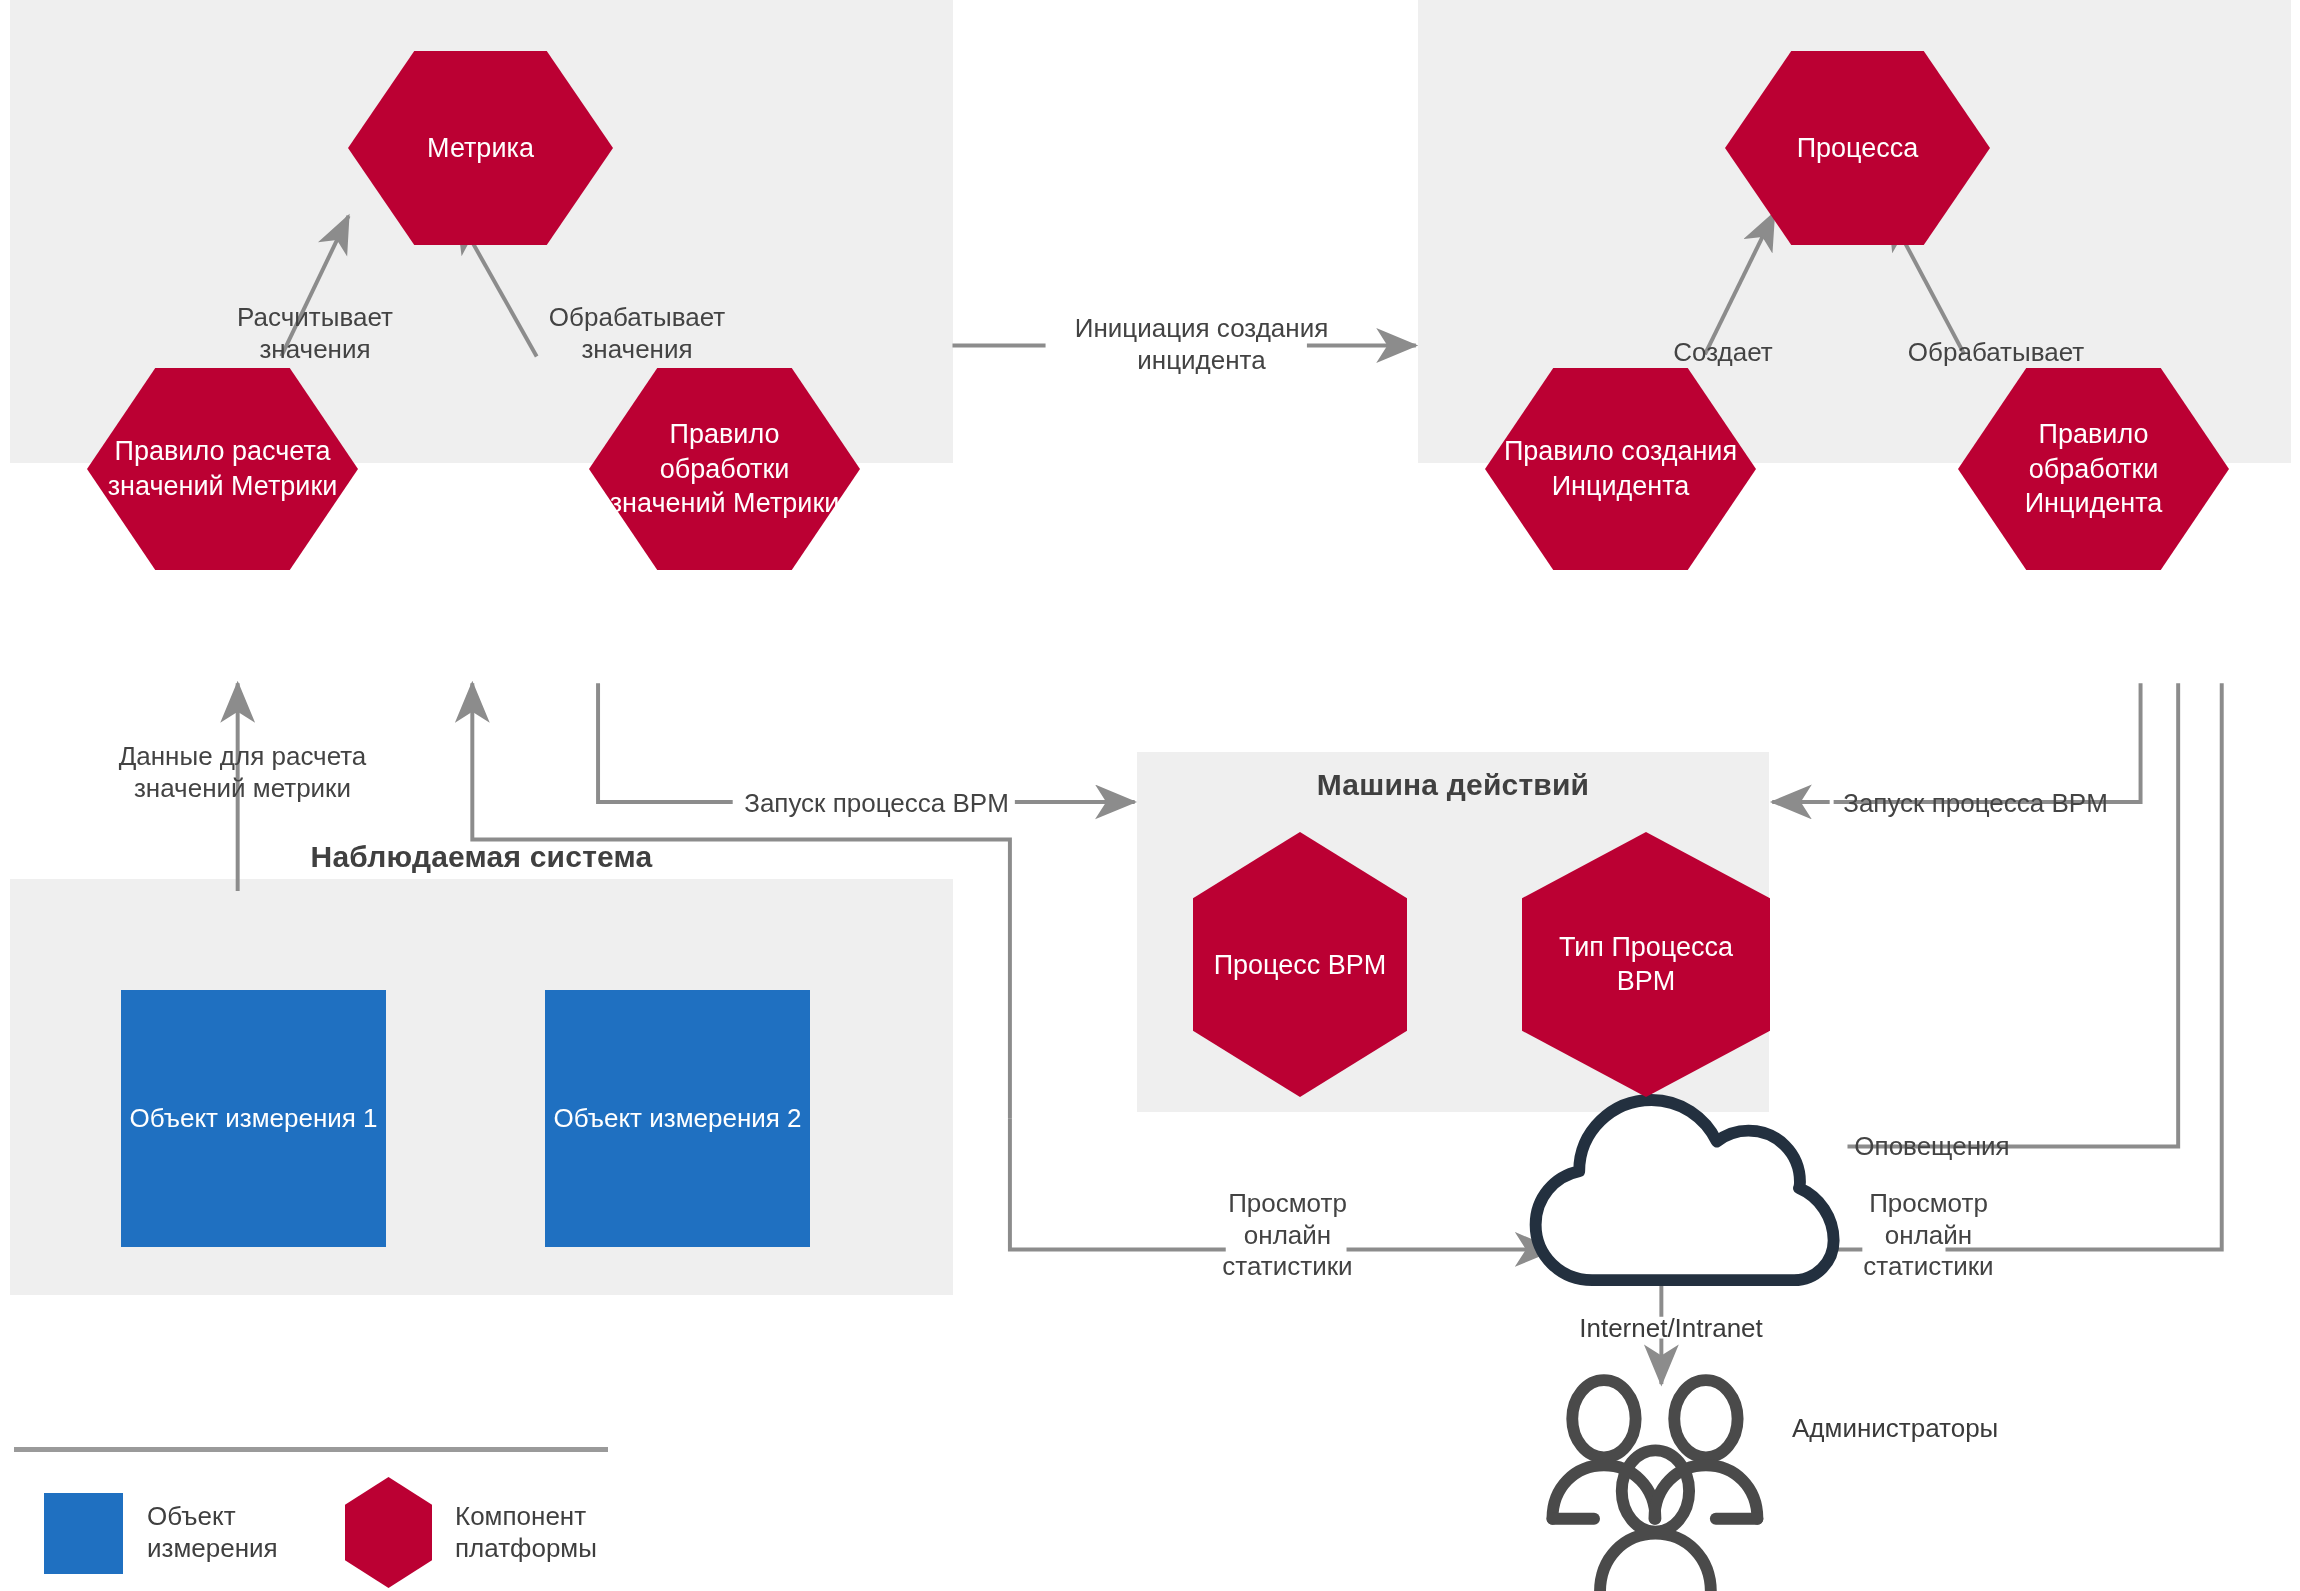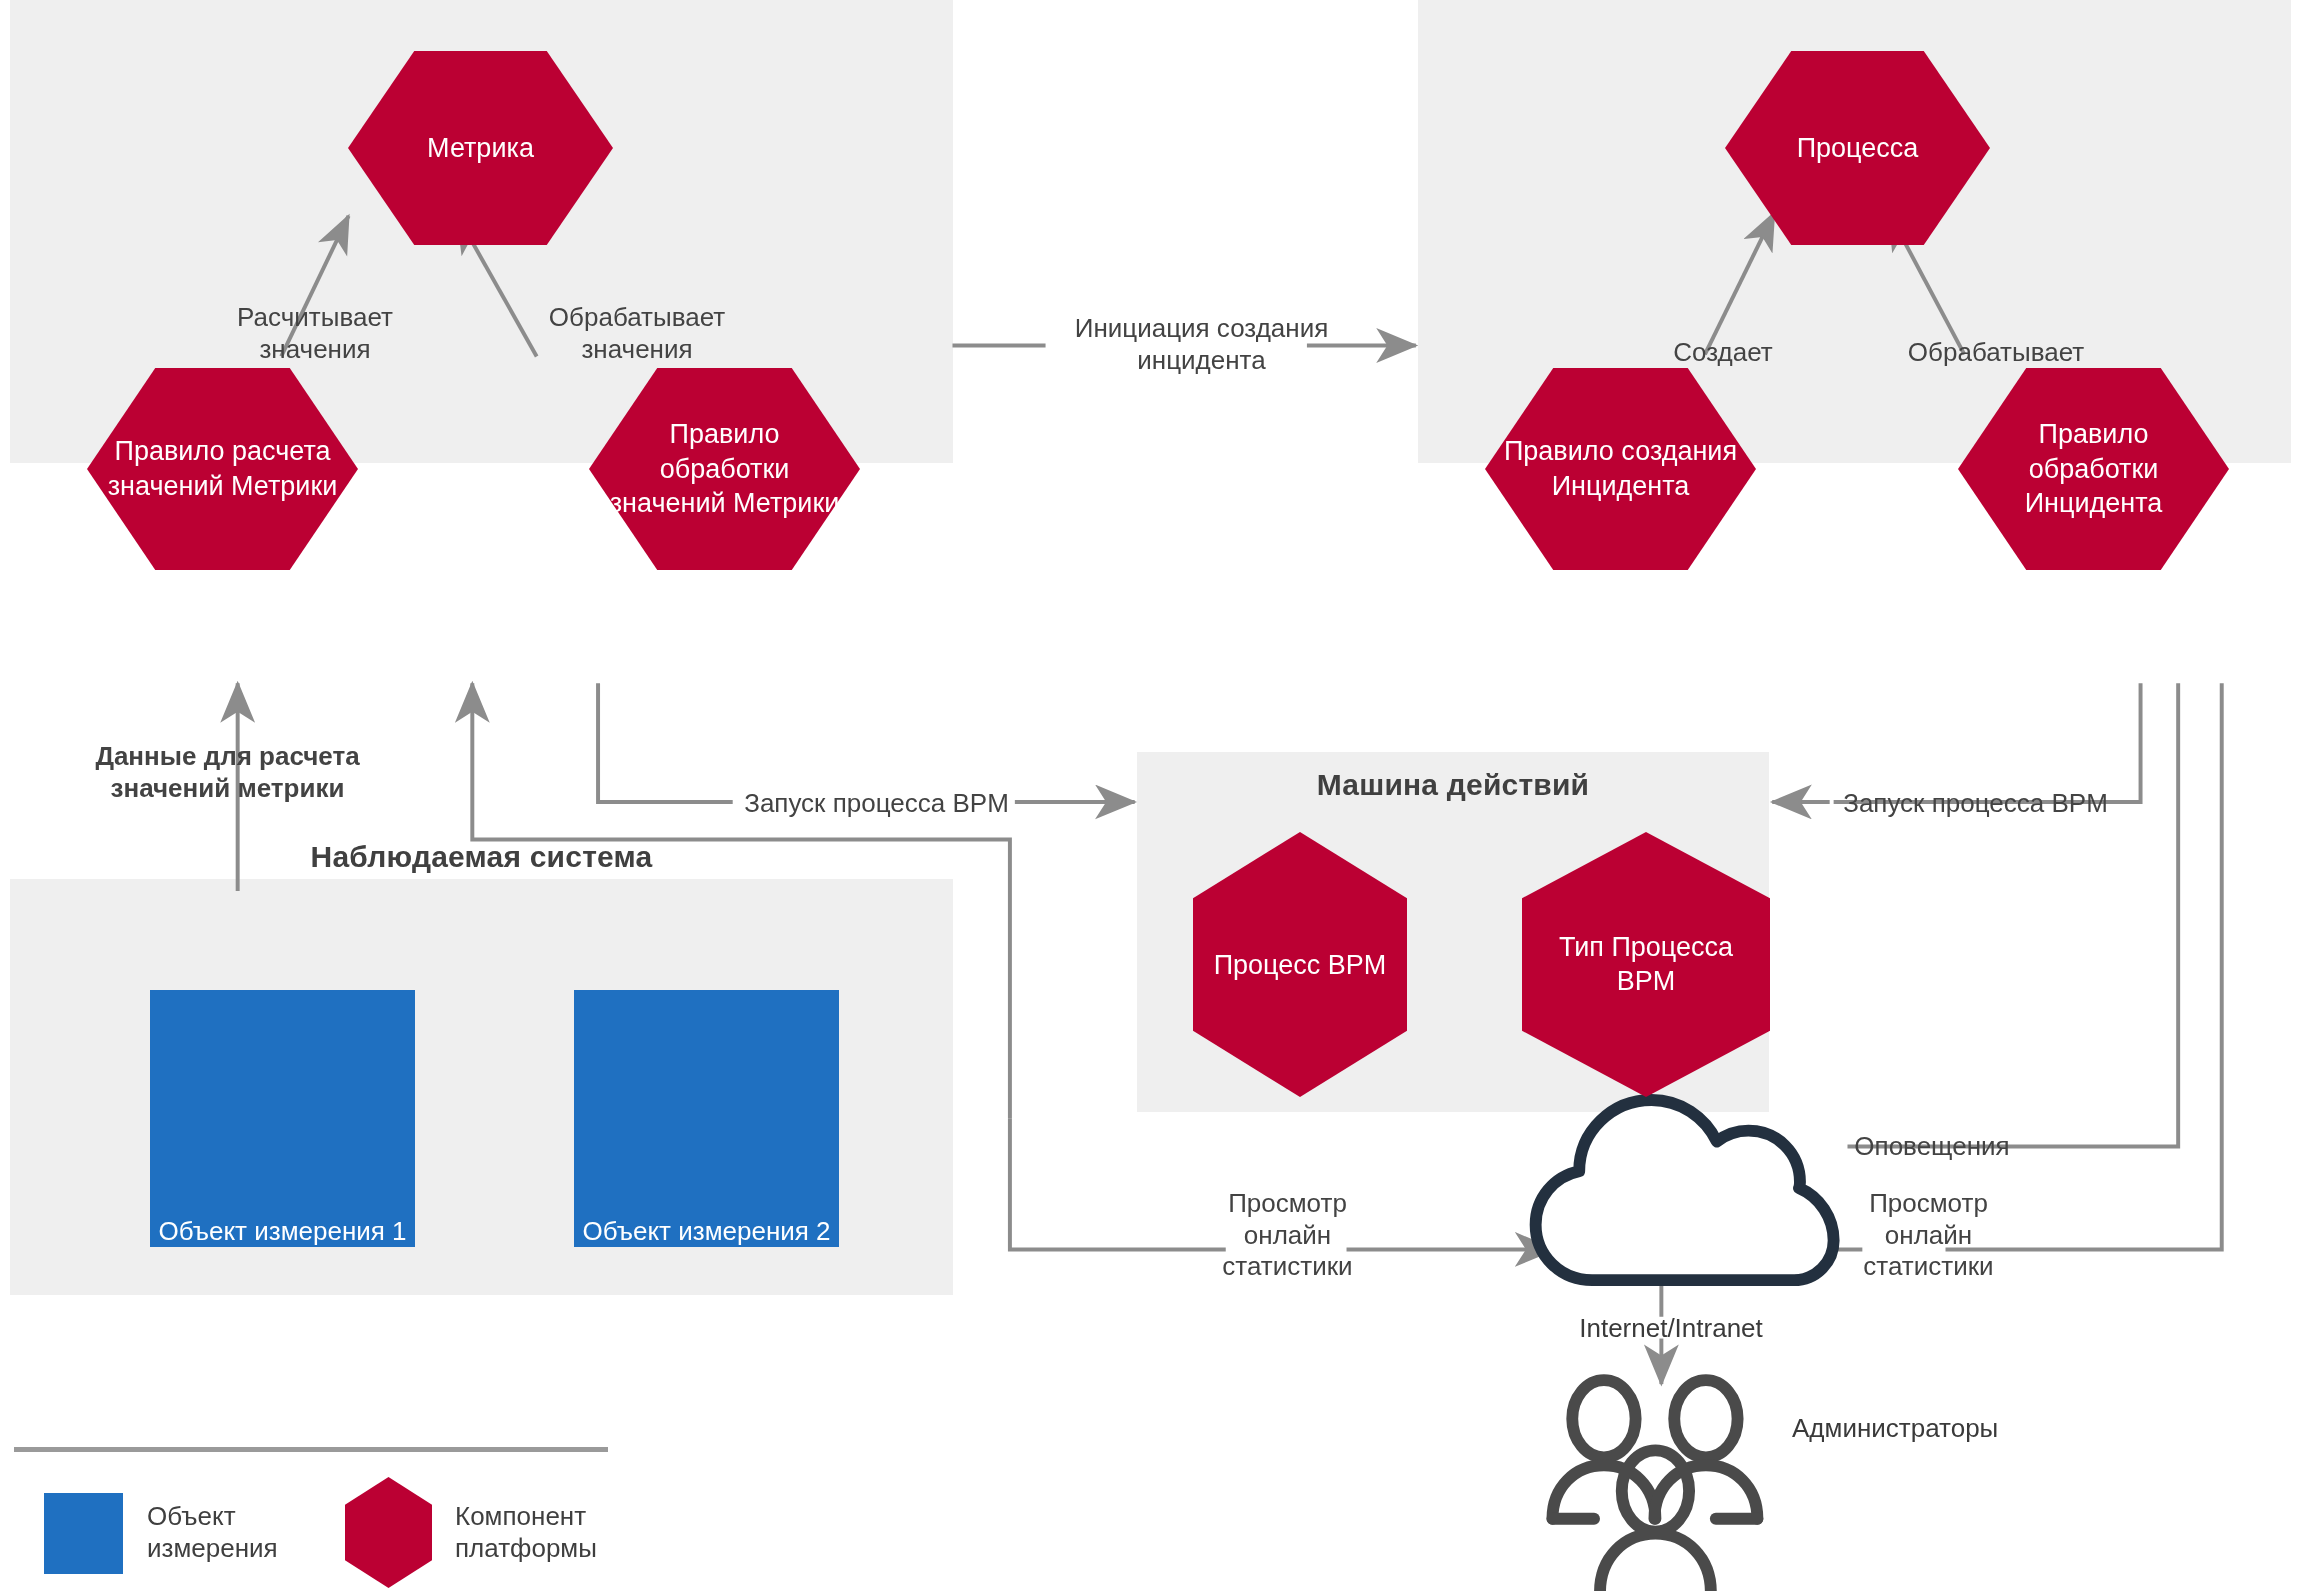--- a/index.html
+++ b/index.html
@@ -57,23 +57,22 @@
     white-space: pre-line;
   }
   .hexshape {
     position: absolute;
     left: 0; top: 0;
     width: 100%; height: 100%;
   }
   .rectnode {
     position: absolute;
     display: flex;
-    align-items: flex-end;
+    align-items: center;
     justify-content: center;
-    margin-left: 29px;
   }
   .rectnode .rectlabel {
     color: #ffffff;
     font-size: 26px;
     text-align: center;
     line-height: 1.25;
   }
   .edgelabel {
     position: absolute;
     font-size: 26px;
@@ -279,21 +278,21 @@
 инцидента</div>
 
   <div class="edgelabel" style="left:1629px; top:337px; width:188px;">Создает</div>
 
   <div class="edgelabel" style="left:1881px; top:337px; width:230px;">Обрабатывает</div>
 
   <div class="edgelabel" style="left:735px; top:788px; width:283px;">Запуск процесса BPM</div>
 
   <div class="edgelabel" style="left:1832px; top:788px; width:287px;">Запуск процесса BPM</div>
 
-  <div class="edgelabel" style="left:94px; top:741px; width:267px;font-weight:bold;">Данные для расчета
+  <div class="edgelabel" style="left:109px; top:741px; width:267px;">Данные для расчета
 значений метрики</div>
 
   <div class="edgelabel" style="left:1836px; top:1131px; width:192px;">Оповещения</div>
 
   <div class="edgelabel" style="left:1220px; top:1188px; width:135px;">Просмотр
 онлайн
 статистики</div>
 
   <div class="edgelabel" style="left:1861px; top:1188px; width:135px;">Просмотр
 онлайн

